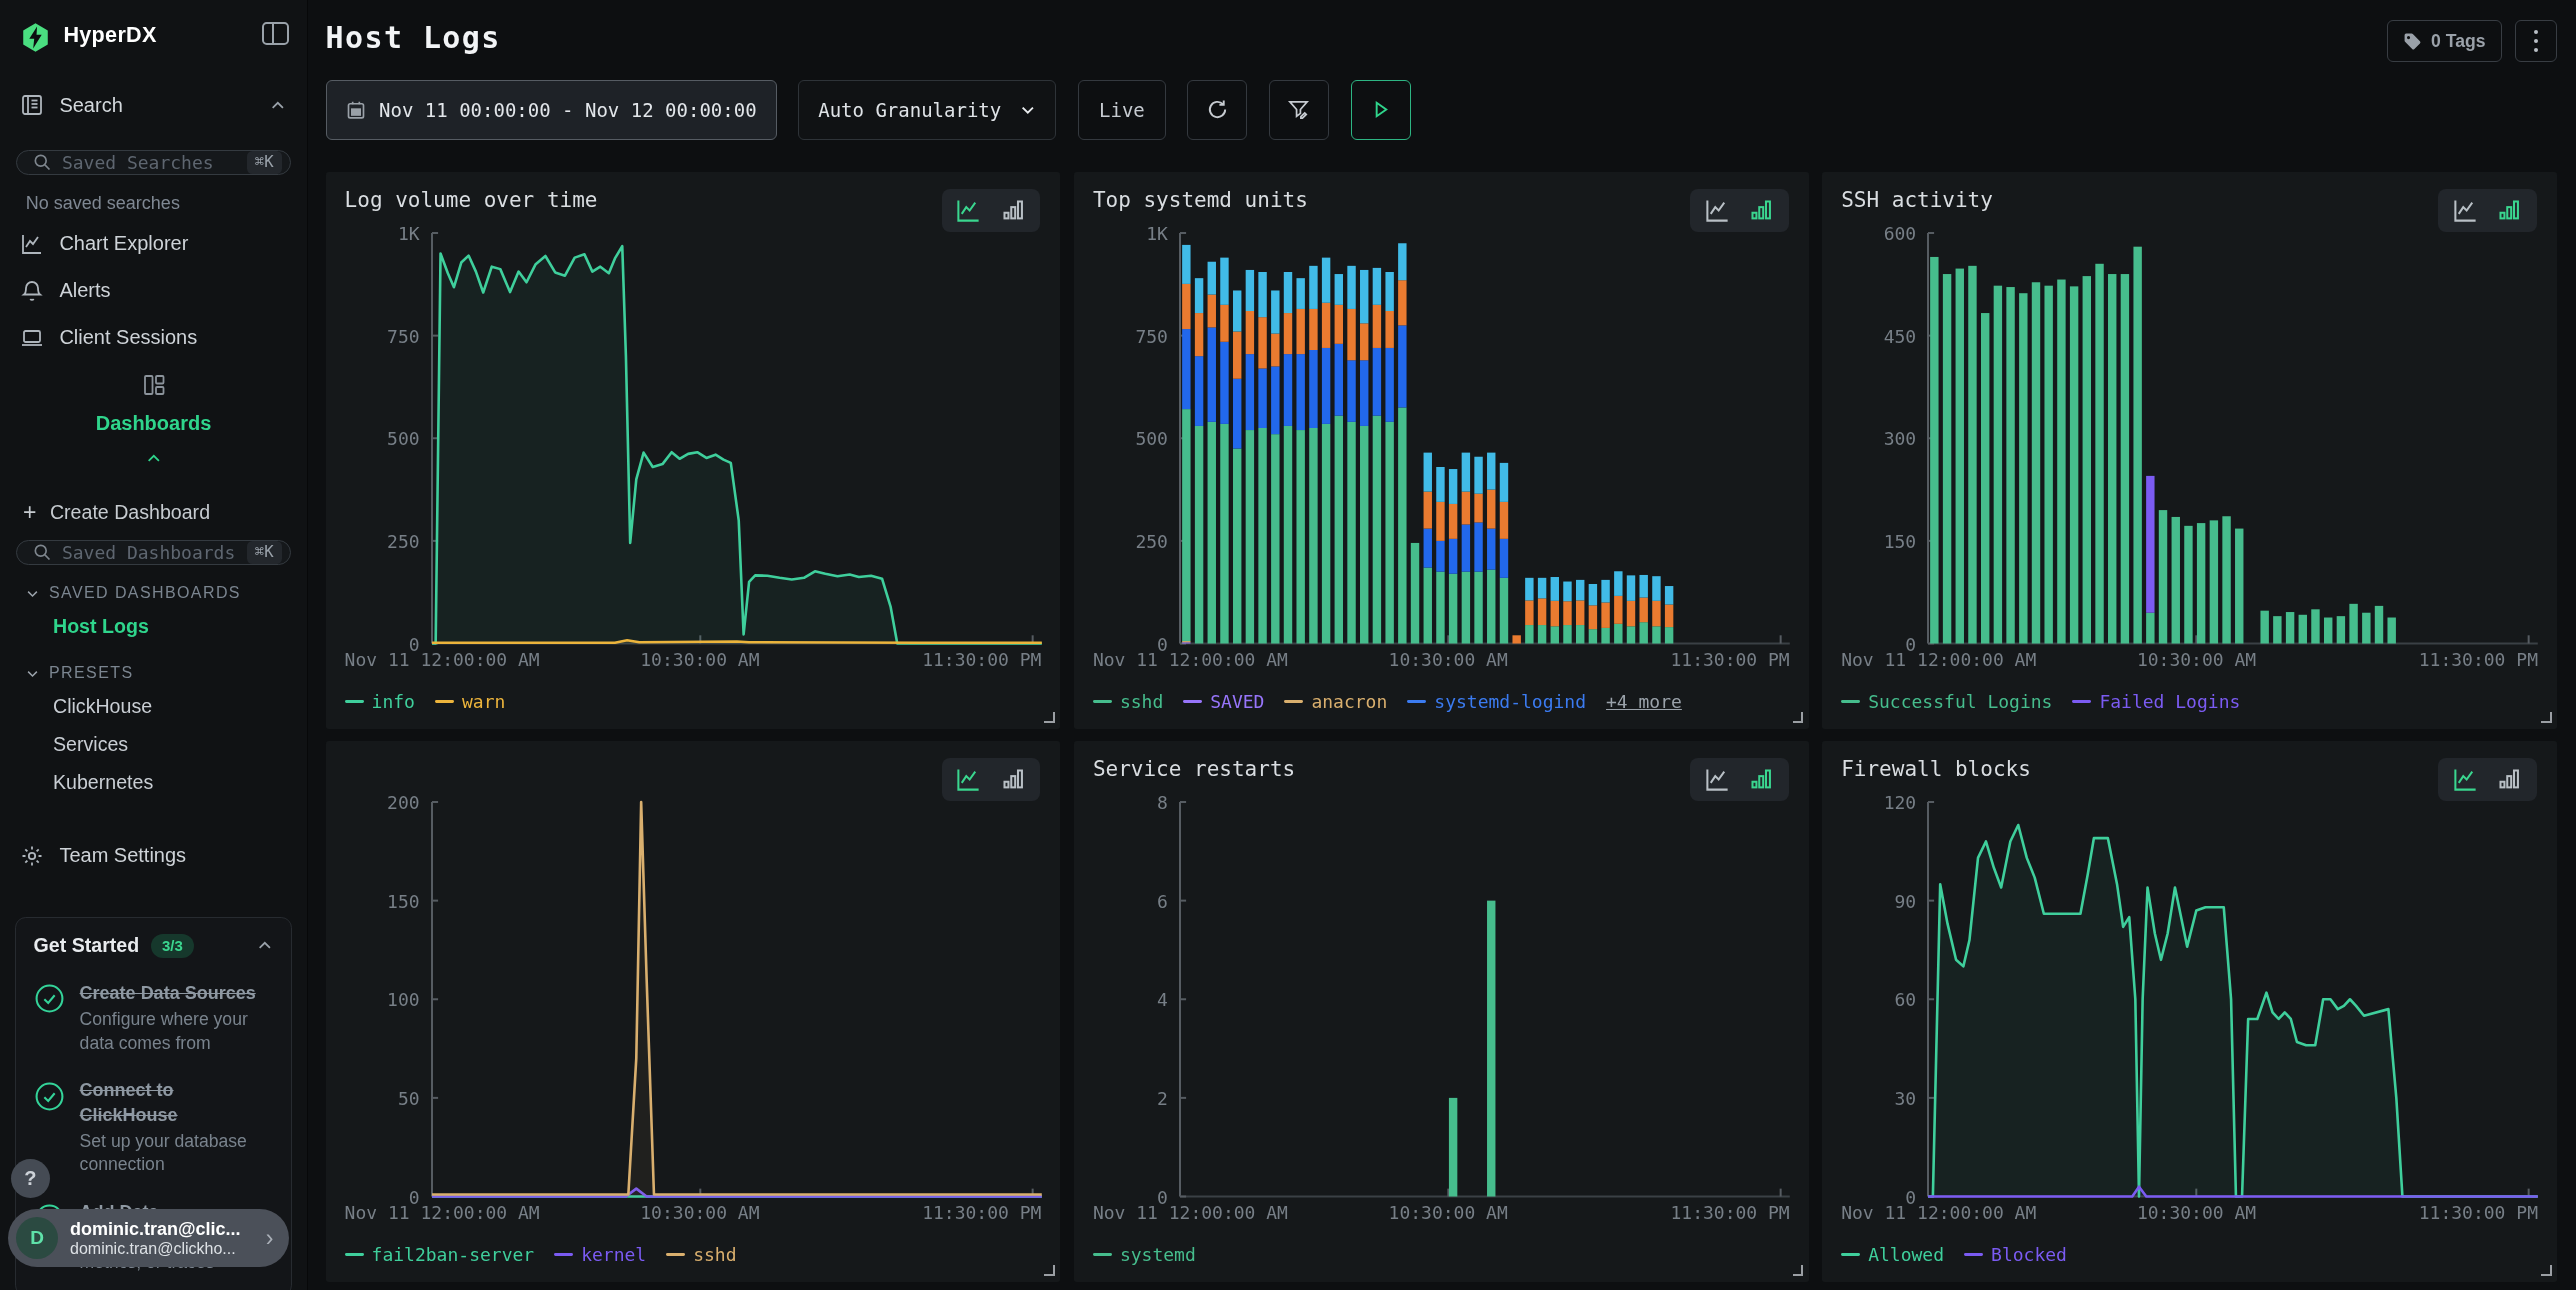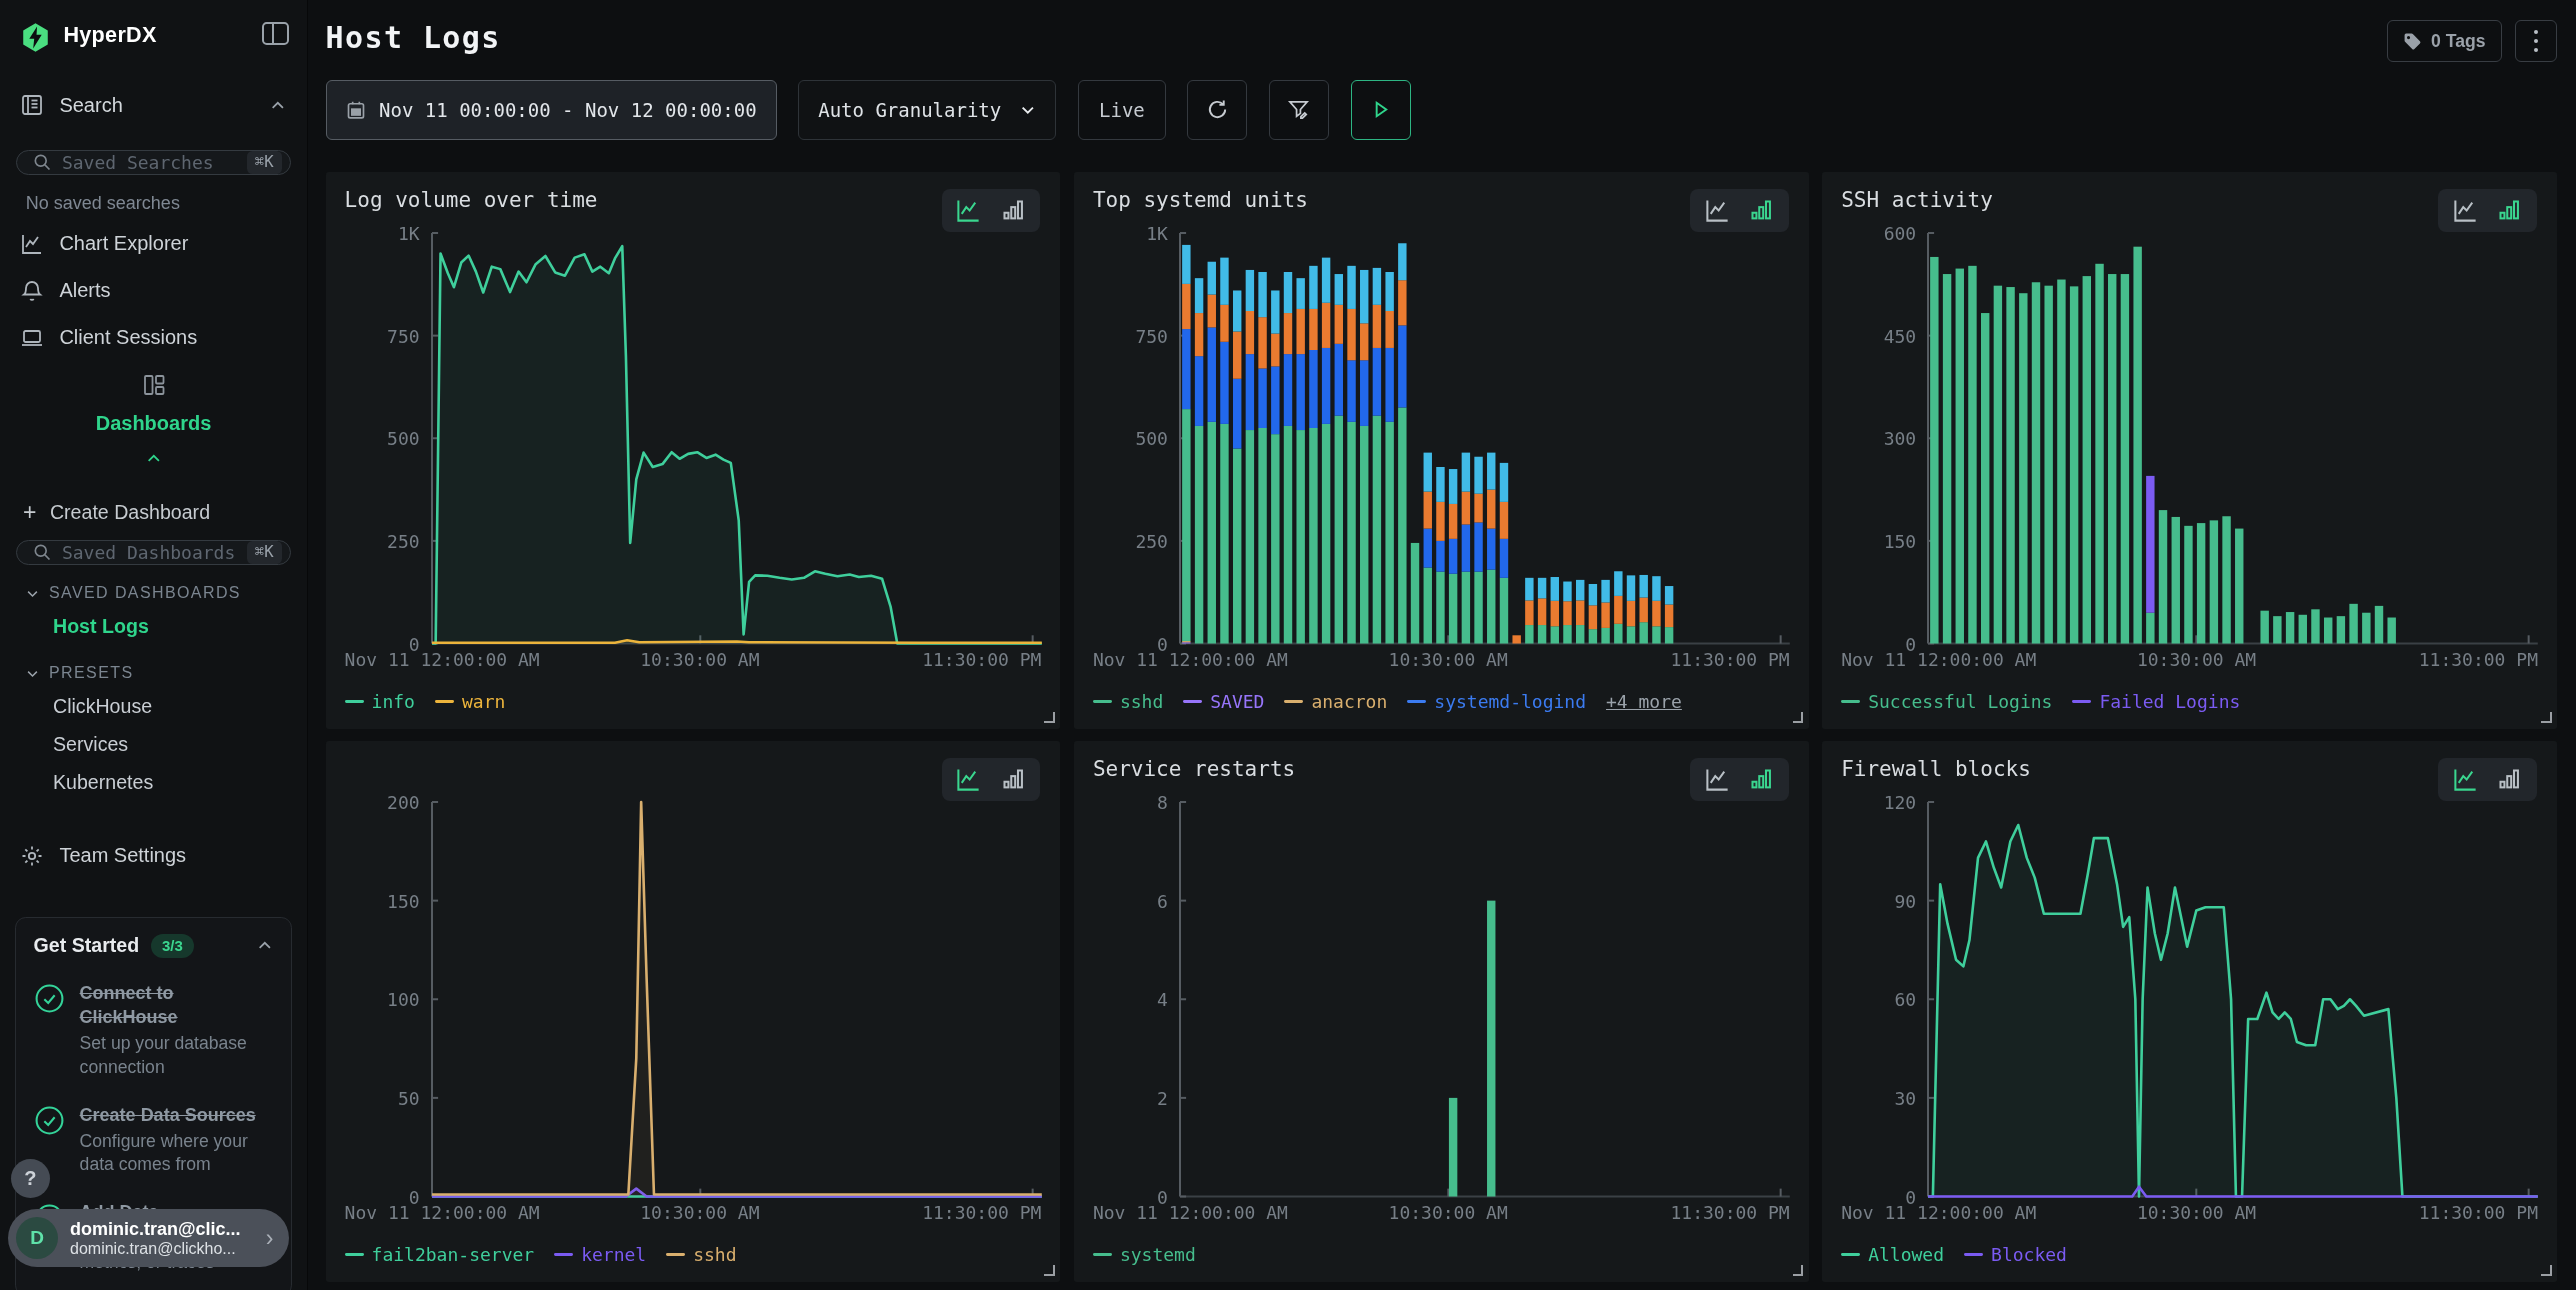--- a/index.html
+++ b/index.html
@@ -272,35 +272,35 @@
       </div>
 
       <div class="gs-item">
         <span class="gs-check">
           <svg viewBox="0 0 24 24" fill="none" stroke="currentColor" stroke-width="1.6">
               <circle cx="12" cy="12" r="10"></circle>
               <polyline points="8,12.5 11,15.5 16,9.5"></polyline>
             </svg>
         </span>
         <div>
-          <div class="gs-item-title">Connect to ClickHouse</div>
-          <div class="gs-item-desc">Set up your database connection</div>
+          <div class="gs-item-title">Create Data Sources</div>
+          <div class="gs-item-desc">Configure where your data comes from</div>
         </div>
       </div>
 
       <div class="gs-item">
         <span class="gs-check">
           <svg viewBox="0 0 24 24" fill="none" stroke="currentColor" stroke-width="1.6">
               <circle cx="12" cy="12" r="10"></circle>
               <polyline points="8,12.5 11,15.5 16,9.5"></polyline>
             </svg>
         </span>
         <div>
-          <div class="gs-item-title">Create Data Sources</div>
-          <div class="gs-item-desc">Configure where your data comes from</div>
+          <div class="gs-item-title">Connect to ClickHouse</div>
+          <div class="gs-item-desc">Set up your database connection</div>
         </div>
       </div>
 
       <div class="gs-item">
         <span class="gs-check">
           <svg viewBox="0 0 24 24" fill="none" stroke="currentColor" stroke-width="1.6">
               <circle cx="12" cy="12" r="10"></circle>
               <polyline points="8,12.5 11,15.5 16,9.5"></polyline>
             </svg>
         </span>

